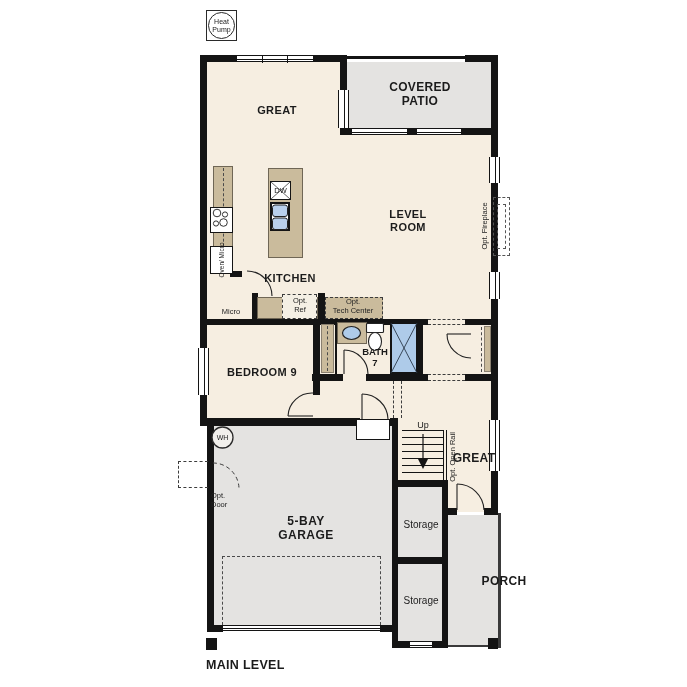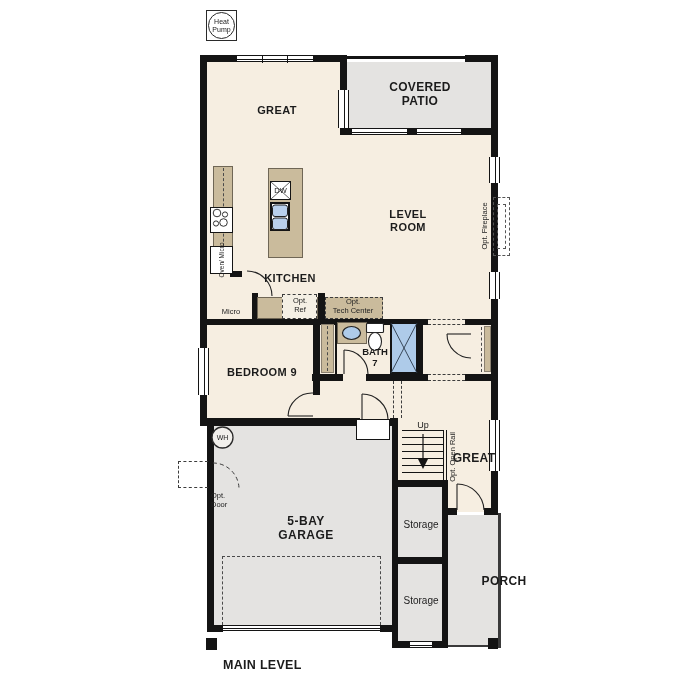--- a/index.html
+++ b/index.html
@@ -222,21 +222,21 @@
   <div class="lbl big" style="left:290px;top:278px;">KITCHEN</div>
   <div class="lbl big" style="left:262px;top:372px;">BEDROOM 9</div>
   <div class="lbl" style="left:375px;top:358px;font-weight:bold;font-size:9.5px;">BATH
 7</div>
   <div class="lbl" style="left:306px;top:529px;font-weight:bold;font-size:12px;letter-spacing:.5px;">5-BAY
 GARAGE</div>
   <div class="lbl med" style="left:474px;top:459px;">GREAT</div>
   <div class="lbl med" style="left:472px;top:582px;margin-left:32px;">PORCH</div>
   <div class="lbl sm" style="left:421px;top:525px;">Storage</div>
   <div class="lbl sm" style="left:421px;top:601px;">Storage</div>
-  <div class="lbl left" style="left:206px;top:665px;font-weight:bold;font-size:12.5px;letter-spacing:.3px;margin-left:17px;">MAIN LEVEL</div>
+  <div class="lbl left" style="left:206px;top:665px;font-weight:bold;font-size:12.5px;letter-spacing:.3px;">MAIN LEVEL</div>
   <div class="lbl tiny" style="left:231px;top:312px;">Micro</div>
   <div class="lbl tiny" style="left:300px;top:306px;">Opt.
 Ref</div>
   <div class="lbl tiny" style="left:353px;top:307px;">Opt.
 Tech Center</div>
   <div class="lbl v tiny" style="left:485px;top:226px;">Opt. Fireplace</div>
   <div class="lbl v tiny" style="left:452.5px;top:457px;">Opt. Open Rail</div>
   <div class="lbl left tiny" style="left:211px;top:501px;">Opt.
 Door</div>
   <div class="lbl" style="left:423px;top:425px;font-size:9px;">Up</div>

